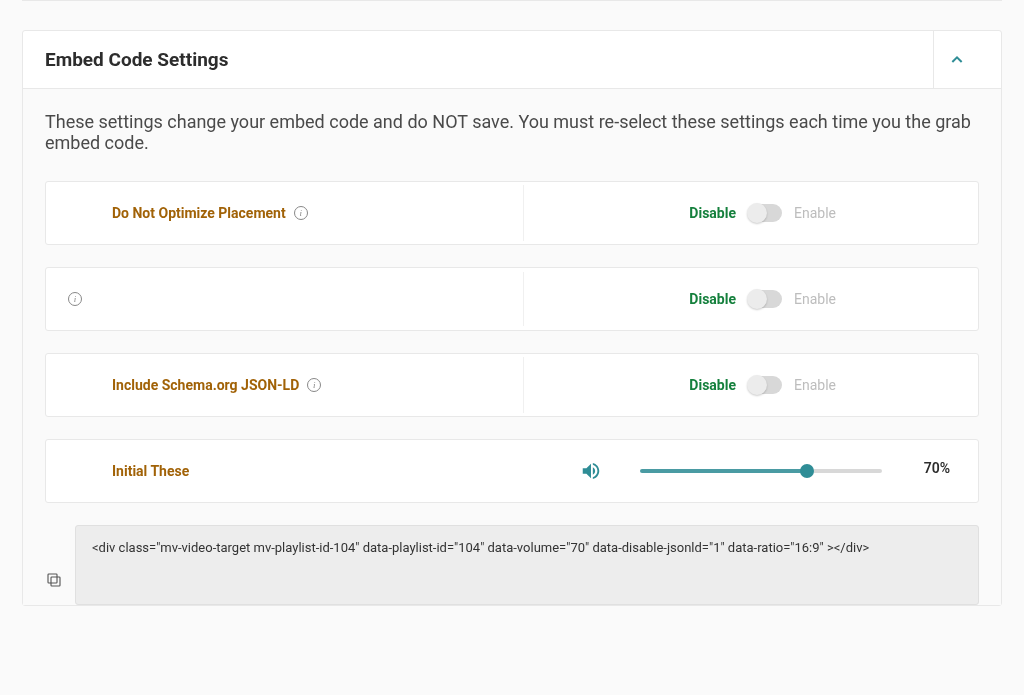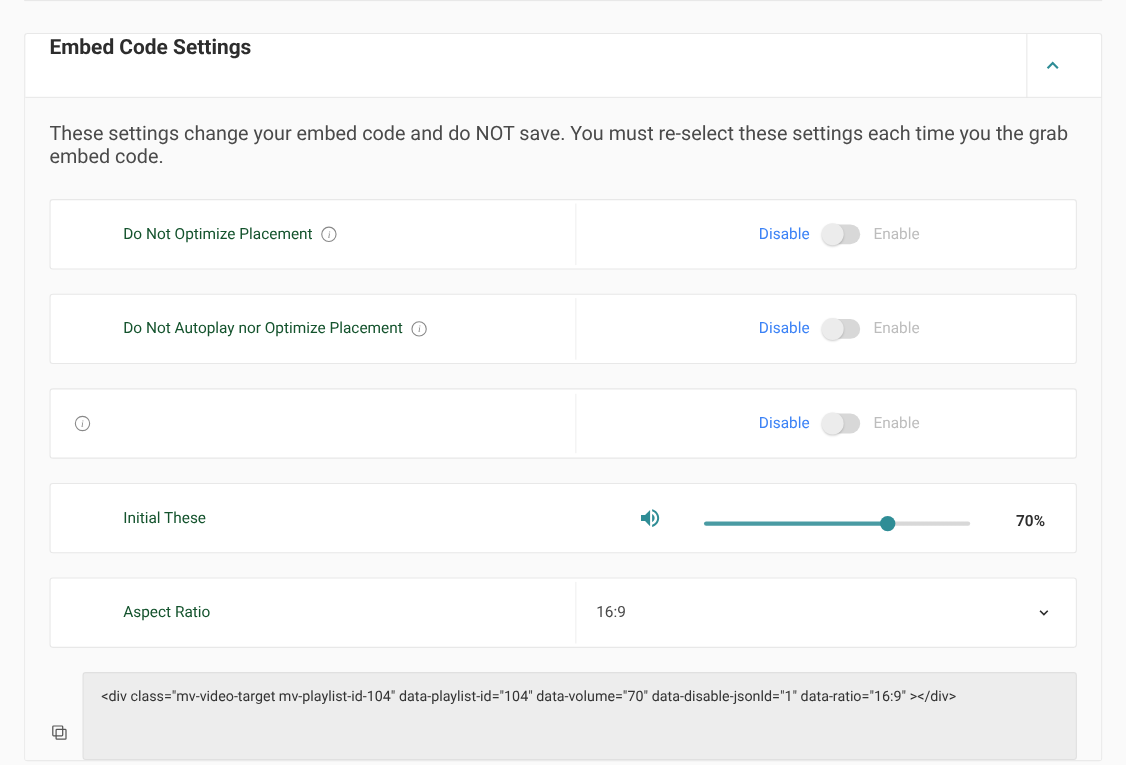--- a/index.html
+++ b/index.html
@@ -21,21 +21,21 @@
     margin: 0 0 24px 0;
   }
   .panel {
     background: #ffffff;
     border: 1px solid #e8e8e8;
     border-radius: 3px;
     margin-bottom: 0;
   }
   .panel-header {
     display: flex;
-    align-items: flex-start;
+    align-items: center;
     padding: 0 22px;
     height: 58px;
     border-bottom: 1px solid #e8e8e8;
     position: relative;
     gap: 42px;
   }
   .panel-title {
     font-size: 19px;
     font-weight: 700;
     color: #2d2d2d;
@@ -77,22 +77,22 @@
   .setting-row .left {
     flex: 0 0 478px;
     padding: 20px 22px;
     display: flex;
     align-items: center;
     gap: 8px;
     border-right: 1px solid #f0f0f0;
   }
   .setting-row.no-divider .left { border-right: none; }
   .setting-label {
-    font-weight: 400;
-    color: #14532d;
+    font-weight: 700;
+    color: #a16207;
     font-size: 14px;
     padding-left: 44px;
   }
   .info-icon {
     width: 14px; height: 14px;
     border: 1.2px solid #888;
     border-radius: 50%;
     display: inline-flex;
     align-items: center;
     justify-content: center;
@@ -110,22 +110,22 @@
     padding: 10px 22px 10px 18px;
   }
   .toggle-group {
     display: flex;
     align-items: center;
     gap: 12px;
     margin-left: auto;
     margin-right: 120px;
   }
   .toggle-label-disable {
-    color: #3b82f6;
-    font-weight: 400;
+    color: #15803d;
+    font-weight: 700;
     font-size: 14px;
   }
   .toggle-label-enable {
     color: #bdbdbd;
     font-weight: 400;
     font-size: 14px;
     text-align: center;
   }
   .toggle-switch {
     width: 34px;
@@ -139,21 +139,21 @@
     position: absolute;
     top: -1px; left: -1px;
     width: 20px; height: 20px;
     background: #ececec;
     border-radius: 50%;
     box-shadow: 0 1px 2px rgba(0,0,0,0.2);
   }
   .volume-controls {
     flex: 1;
     display: flex;
-    align-items: flex-end;
+    align-items: flex-start;
     gap: 28px;
     padding-right: 6px;
   }
   .volume-icon {
     width: 22px; height: 22px;
     fill: #2f8d96;
     margin-left: 38px;
   }
   .slider-wrap {
     flex: 1;
@@ -262,36 +262,36 @@
             <div class="toggle-switch">
                 <div class="knob"></div>
               </div>
             <span class="toggle-label-enable">Enable</span>
           </div>
         </div>
       </div>
 
       <div class="setting-row">
         <div class="left">
-          <span class="setting-label">Do Not Autoplay nor Optimize Placement</span>
           <span class="info-icon">i</span>
         </div>
         <div class="right">
           <div class="toggle-group">
             <span class="toggle-label-disable">Disable</span>
             <div class="toggle-switch">
                 <div class="knob"></div>
               </div>
             <span class="toggle-label-enable">Enable</span>
           </div>
         </div>
       </div>
 
       <div class="setting-row">
         <div class="left">
+          <span class="setting-label">Include Schema.org JSON-LD</span>
           <span class="info-icon">i</span>
         </div>
         <div class="right">
           <div class="toggle-group">
             <span class="toggle-label-disable">Disable</span>
             <div class="toggle-switch">
                 <div class="knob"></div>
               </div>
             <span class="toggle-label-enable">Enable</span>
           </div>
@@ -309,31 +309,20 @@
               <path d="M16.5 12c0-1.77-1.02-3.29-2.5-4.03v8.05c1.48-.73 2.5-2.25 2.5-4.02zM14 3.23v2.06c2.89.86 5 3.54 5 6.71s-2.11 5.85-5 6.71v2.06c4.01-.91 7-4.49 7-8.77s-2.99-7.86-7-8.77z"></path>
             </svg>
             <div class="slider-wrap">
               <input type="range" min="0" max="100" value="70" class="slider" style="">
             </div>
             <span class="volume-value">70%</span>
           </div>
         </div>
       </div>
 
-      <div class="setting-row select-row">
-        <div class="left">
-          <span class="setting-label">Aspect Ratio</span>
-        </div>
-        <div class="right">
-          <span class="select-value">16:9</span>
-          <svg class="chevron-down" viewBox="0 0 24 24">
-              <polyline points="6 9 12 15 18 9"></polyline>
-            </svg>
-        </div>
-      </div>
 
       <div class="code-row">
         <svg class="copy-icon" viewBox="0 0 24 24">
           <rect x="8" y="8" width="12" height="12" rx="1"></rect>
           <rect x="4" y="4" width="12" height="12" rx="1"></rect>
         </svg>
         <div class="code-box">&lt;div class="mv-video-target mv-playlist-id-104" data-playlist-id="104"  data-volume="70" data-disable-jsonld="1" data-ratio="16:9" &gt;&lt;/div&gt;</div>
       </div>
 
     </div>

